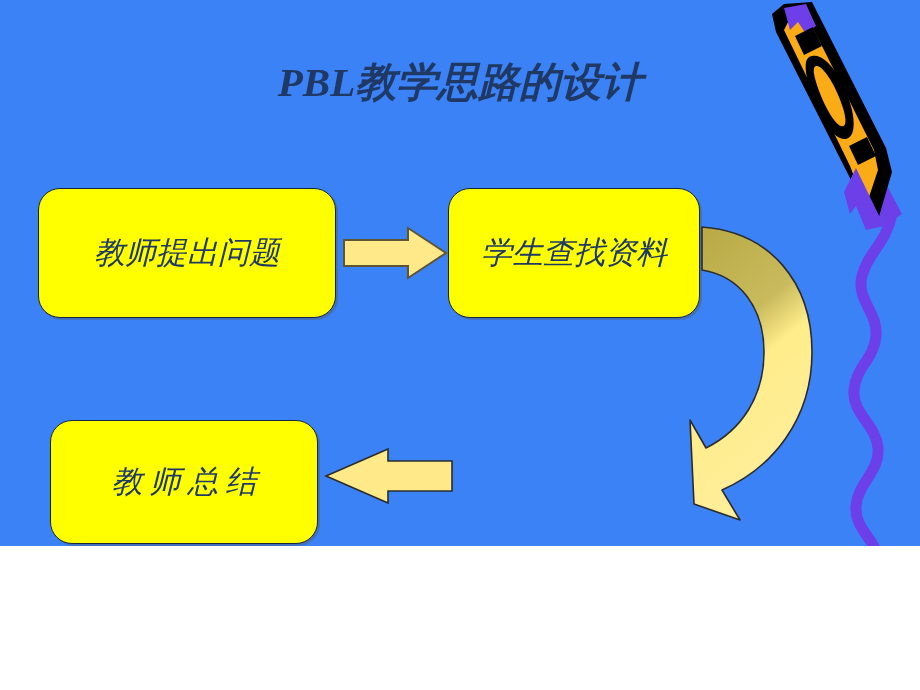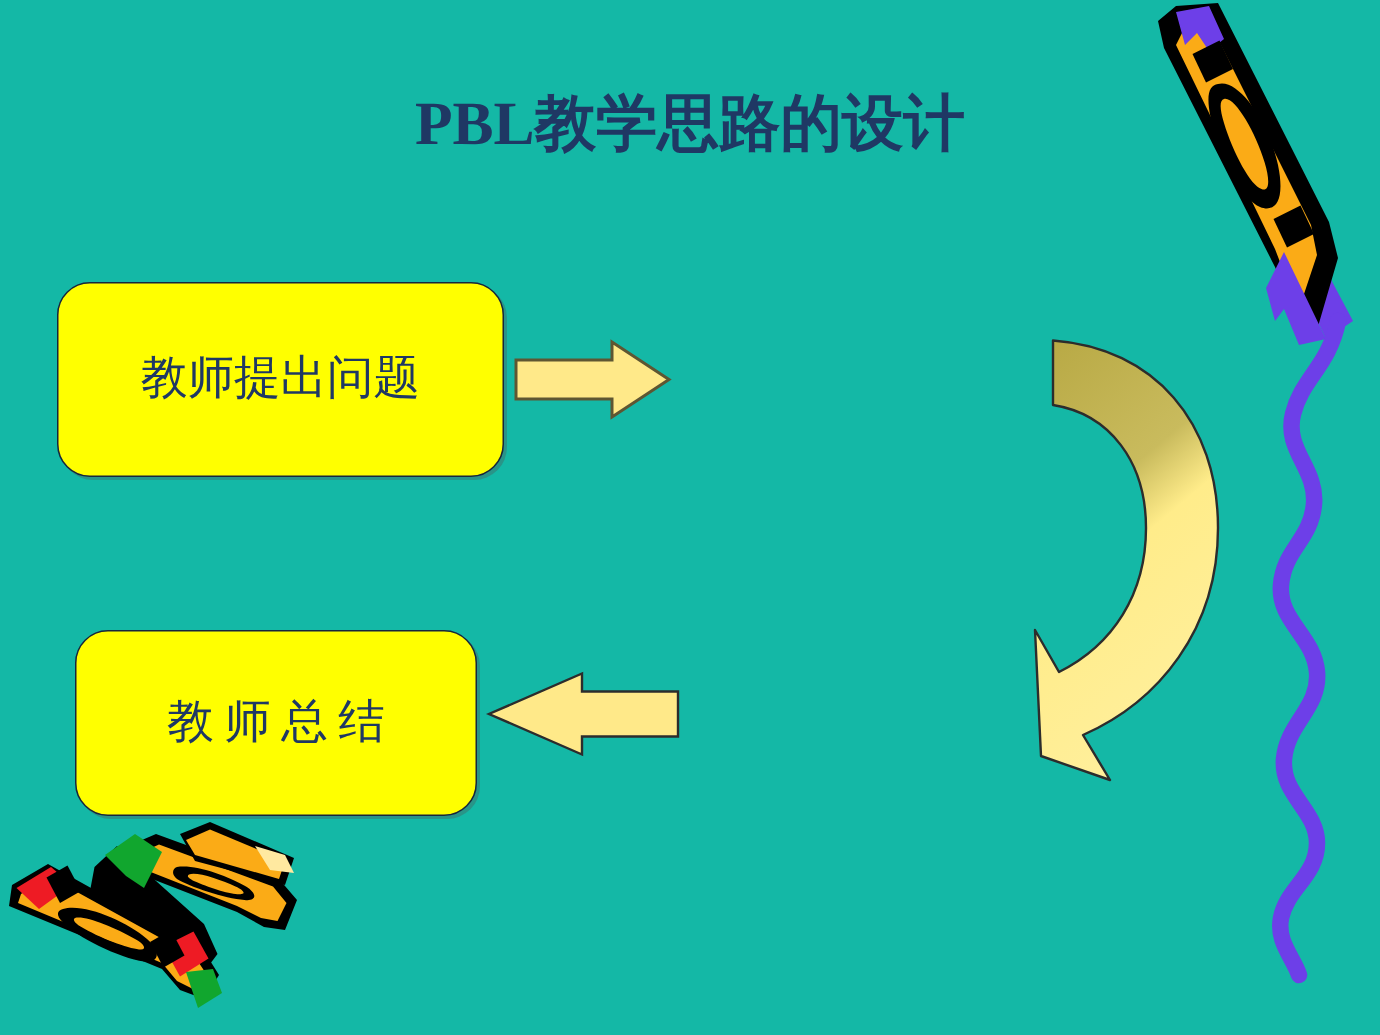--- a/index.html
+++ b/index.html
@@ -3,24 +3,25 @@
 <meta charset="utf-8">
 <style>
   html, body {
     margin: 0;
     padding: 0;
     background: #ffffff;
   }
   #slide {
     position: relative;
     width: 920px;
-    height: 690px;
-    background: #14b8a6;
+    height: 546px;
+    background: #3b82f6;
     overflow: hidden;
     font-family: "Liberation Serif", "DejaVu Serif", serif;
+    font-style: italic;
   }
 
   
   #slide-title {
     position: absolute;
     left: 0;
     top: 60px;
     width: 920px;
     text-align: center;
     color: #1f3864;
@@ -82,20 +83,23 @@
 <body>
 
 <div id="slide">
 
   <div id="slide-title">PBL教学思路的设计</div>
 
   <div class="pbox" id="box-teacher-question">
     <span class="plabel">教师提出问题</span>
   </div>
 
+  <div class="pbox" id="box-student-search">
+    <span class="plabel">学生查找资料</span>
+  </div>
 
 
   <div class="pbox" id="box-teacher-summary">
     <span class="plabel spaced">教师总结</span>
   </div>
 
   <svg id="arrow-layer" viewBox="0 0 920 690" width="920" height="690">
     <defs>
       <linearGradient id="gradCurve" x1="0" y1="0" x2="0.35" y2="1">
         <stop offset="0%" stop-color="#b7a843"></stop>

